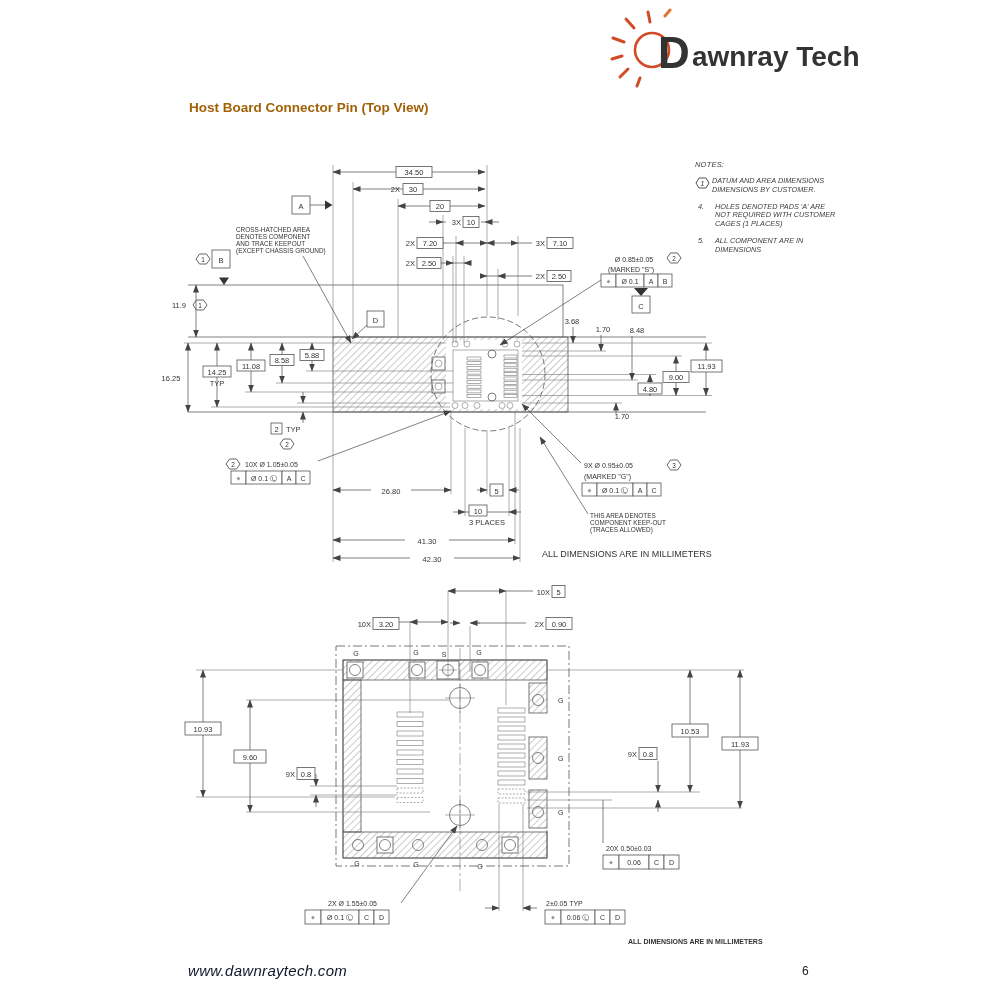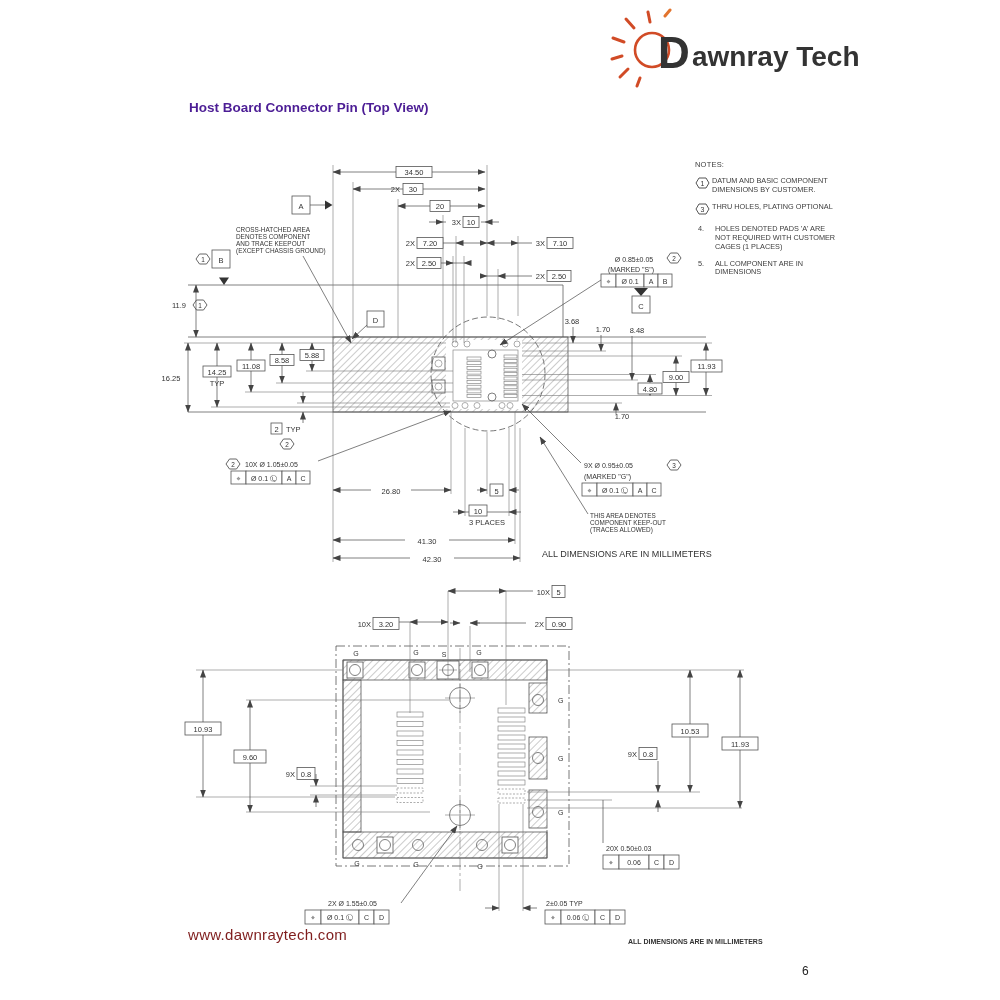--- a/index.html
+++ b/index.html
@@ -1,25 +1,25 @@
 <!DOCTYPE html>
 <html><head>
 <meta charset="utf-8">
 <style>
   html,body{margin:0;padding:0;background:#fff;}
   body{width:1000px;height:1000px;position:relative;font-family:"Liberation Sans",sans-serif;overflow:hidden;}
   .abs{position:absolute;}
-  #title{left:189px;top:100px;font-size:13.5px;font-weight:bold;color:#4c1d95;}
-  #notes{left:695px;top:160px;width:290px;color:#3d3d3d;}
+  #title{left:189px;top:100px;font-size:13.5px;font-weight:bold;color:#a16207;}
+  #notes{left:695px;top:160px;width:290px;color:#3d3d3d;font-style:italic;}
   #notes .hd{font-size:7.5px;margin-bottom:8px;letter-spacing:.2px;}
   .note{display:flex;margin-bottom:8px;font-size:7.3px;line-height:1.2;}
   .note .mk{width:17px;flex:0 0 17px;}
   .note .mk.plain{font-size:7.3px;padding-left:3px;padding-top:0;}
   .hexflag{display:inline-block;}
-  #footer-url{left:188px;top:926px;font-size:15px;color:#7f1d1d;letter-spacing:.3px;}
+  #footer-url{left:188px;top:962px;font-size:15px;color:#0f172a;letter-spacing:.3px;font-style:italic;}
   #page-num{left:802px;top:964px;font-size:12px;color:#222;}
   #logo{left:610px;top:8px;}
   svg text{font-family:"Liberation Sans",sans-serif;fill:#333;}
   .dtxt{font-size:7.5px;}
   .stxt{font-size:6.4px;}
   .ftxt{font-size:7px;}
   .gtxt{font-size:7px;}
   .utxt{font-size:9px;}
   .u2txt{font-size:7px;font-weight:bold;}
   .dln{stroke:#555;stroke-width:.75;fill:none;}
@@ -587,28 +587,21 @@
 <div id="title" class="abs">Host Board Connector Pin (Top View)</div>
 
 <div id="notes" class="abs">
   <div class="hd">NOTES:</div>
 
   <div class="note">
     <span class="mk"><svg class="hexflag" width="15" height="12" viewBox="0 0 15 12">
           <polygon points="4,1 11,1 14,6 11,11 4,11 1,6" fill="#fff" stroke="#555" stroke-width="1"></polygon>
           <text x="7.5" y="8.6" text-anchor="middle" font-size="7" fill="#333">1</text>
         </svg></span>
-    <span><span>DATUM AND BASIC COMPONENT</span><br><span>DIMENSIONS BY CUSTOMER.</span></span>
-  </div>
-  <div class="note">
-    <span class="mk"><svg class="hexflag" width="15" height="12" viewBox="0 0 15 12">
-          <polygon points="4,1 11,1 14,6 11,11 4,11 1,6" fill="#fff" stroke="#555" stroke-width="1"></polygon>
-          <text x="7.5" y="8.6" text-anchor="middle" font-size="7" fill="#333">3</text>
-        </svg></span>
-    <span><span>THRU HOLES, PLATING OPTIONAL</span></span>
+    <span><span>DATUM AND AREA DIMENSIONS</span><br><span>DIMENSIONS BY CUSTOMER.</span></span>
   </div>
   <div class="note">
     <span class="mk plain">4.</span>
     <span><span>HOLES DENOTED PADS 'A' ARE</span><br><span>NOT REQUIRED WITH CUSTOMER</span><br><span>CAGES (1 PLACES)</span></span>
   </div>
   <div class="note">
     <span class="mk plain">5.</span>
     <span><span>ALL COMPONENT ARE IN</span><br><span>DIMENSIONS</span></span>
   </div>
 </div>

